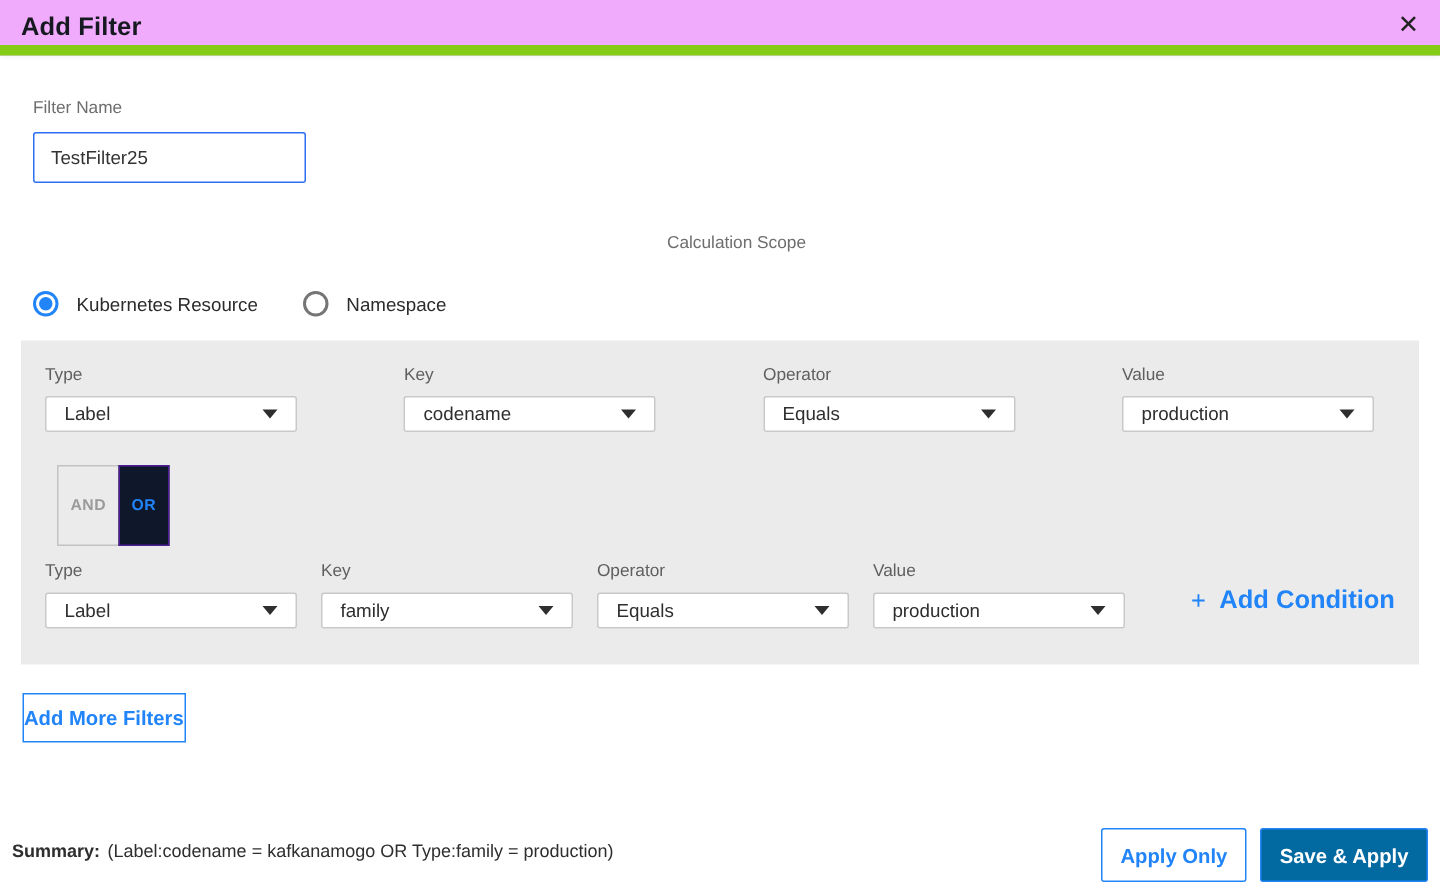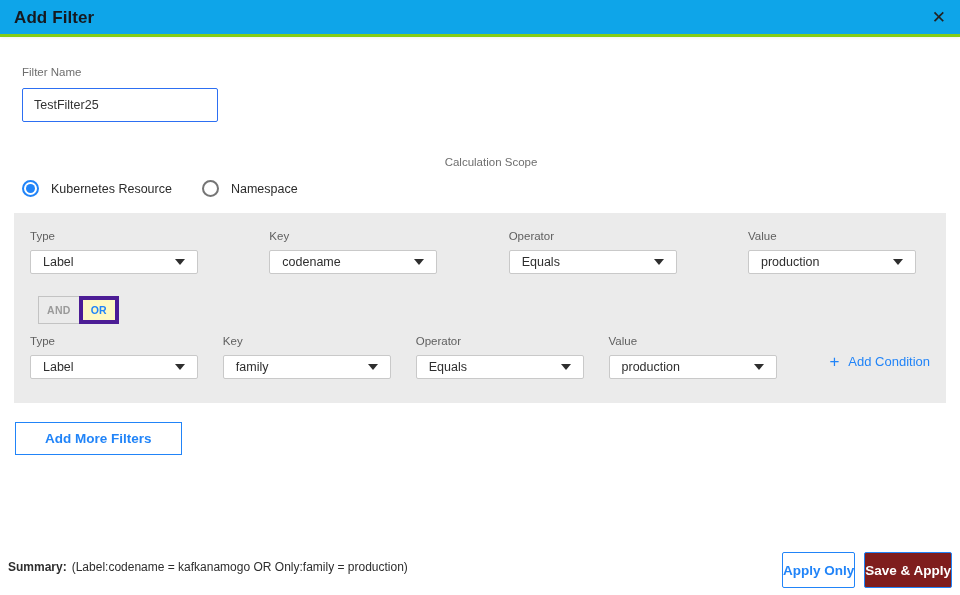--- a/index.html
+++ b/index.html
@@ -9,23 +9,23 @@
     color: #333;
     position: relative;
     overflow: hidden;
   }
 
   
   .modal-header {
     position: relative;
     height: 37px;
     padding: 8px 14px 0 14px;
-    border-bottom: 3px solid #84cc16;
+    border-bottom: 7px solid #84cc16;
     box-shadow: 0 1px 3px rgba(0,0,0,0.06);
-    background: #0ea5e9;
+    background: #f0abfc;
   }
   .modal-title {
     font-size: 17px;
     font-weight: 700;
     color: #16191f;
     letter-spacing: 0.1px;
   }
   .close-btn {
     position: absolute;
     right: 14px;
@@ -45,37 +45,37 @@
   .field-label {
     font-size: 11.5px;
     color: #6e6e6e;
     line-height: 14px;
   }
 
   .filter-name-section { margin: 28px 1px 0 22px; }
   .filter-name-input {
     display: block;
     margin-top: 9px;
-    width: 196px;
+    width: 182px;
     height: 34px;
     border: 1px solid #2d6ff2;
     border-radius: 2px;
     padding: 0 11px;
     font-size: 12.5px;
     color: #333;
     outline: none;
     font-family: "Liberation Sans", "DejaVu Sans", sans-serif;
     background: #fff;
   }
 
   .scope-section { margin: 33px 0 0 22px; text-align: center; }
   .radio-row {
     display: flex;
     align-items: center;
-    margin-top: 11px;
+    margin-top: 25px;
   }
   .radio-option { display: flex; align-items: center; cursor: pointer; }
   .radio-option + .radio-option { margin-left: 30px; }
   .radio-circle {
     width: 17px; height: 17px;
     border-radius: 50%;
     border: 2px solid #757575;
     display: inline-flex;
     align-items: center;
     justify-content: center;
@@ -124,33 +124,33 @@
     flex: none;
   }
 
   .join-toggle {
     display: inline-flex;
     margin: 22px 0 10px 8px;
   }
   .join-btn {
     font-size: 10.5px;
     font-weight: 700;
-    padding: 4px 8px;
+    padding: 20px 8px;
     line-height: 12px;
     cursor: pointer;
     letter-spacing: 0.3px;
     border: 1px solid #c3c3c3;
     color: #9a9a9a;
     background: transparent;
     font-family: "Liberation Sans", "DejaVu Sans", sans-serif;
   }
   .join-btn.active {
-    border: 4px solid #4c1d95;
+    border: 1px solid #4c1d95;
     color: #2184f8;
-    background: #fef9c3;
+    background: #0f172a;
     margin-left: -1px;
     position: relative;
     z-index: 1;
   }
 
   .add-condition {
     display: flex;
     align-items: center;
     align-self: flex-end;
     margin: 0 0 9px 28px;
@@ -160,65 +160,65 @@
     color: #2184f8;
     font-family: "Liberation Sans", "DejaVu Sans", sans-serif;
   }
   .add-condition .plus {
     font-size: 17px;
     font-weight: 400;
     margin-right: 9px;
     line-height: 17px;
   }
   .add-condition .label {
-    font-size: 13px;
-    font-weight: 400;
+    font-size: 17px;
+    font-weight: 700;
   }
 
   .add-more-filters {
     margin: 19px 0 0 15px;
     background: #fff;
     border: 1px solid #2184f8;
     color: #2184f8;
     font-size: 13.5px;
     font-weight: 700;
-    padding: 8px 29px;
+    padding: 8px 0;
     cursor: pointer;
     font-family: "Liberation Sans", "DejaVu Sans", sans-serif;
   }
 
   
   .modal-footer {
     position: absolute;
     left: 8px;
     right: 8px;
     bottom: 7px;
     display: flex;
     align-items: center;
     justify-content: space-between;
   }
   .summary { font-size: 12px; color: #2e2e2e; padding-bottom: 6px; }
   .summary .summary-label { font-weight: 700; margin-right: 5px; }
   .footer-buttons { display: flex; align-items: center; }
   .btn {
     height: 36px;
-    padding: 0 0;
+    padding: 0 12px;
     font-size: 13.5px;
     font-weight: 700;
     border-radius: 2px;
     cursor: pointer;
     font-family: "Liberation Sans", "DejaVu Sans", sans-serif;
   }
   .btn-outline {
     background: #fff;
     border: 1px solid #2184f8;
     color: #2184f8;
   }
   .btn-primary {
-    background: #7f1d1d;
+    background: #0369a1;
     border: 1px solid #2184f8;
     color: #fff;
     margin-left: 9px;
   }
 </style>
 </head>
 <body>
 
 <div class="modal-header">
   <span class="modal-title">Add Filter</span>
@@ -322,19 +322,19 @@
     </div>
 
   </div>
 
   <button class="add-more-filters">Add More Filters</button>
 
 </div>
 
 <div class="modal-footer">
   <div class="summary">
-    <span class="summary-label">Summary:</span><span>(Label:codename = kafkanamogo OR Only:family = production)</span>
+    <span class="summary-label">Summary:</span><span>(Label:codename = kafkanamogo OR Type:family = production)</span>
   </div>
   <div class="footer-buttons">
     <button class="btn btn-outline">Apply Only</button>
     <button class="btn btn-primary">Save &amp; Apply</button>
   </div>
 </div>
 
 </body></html>

